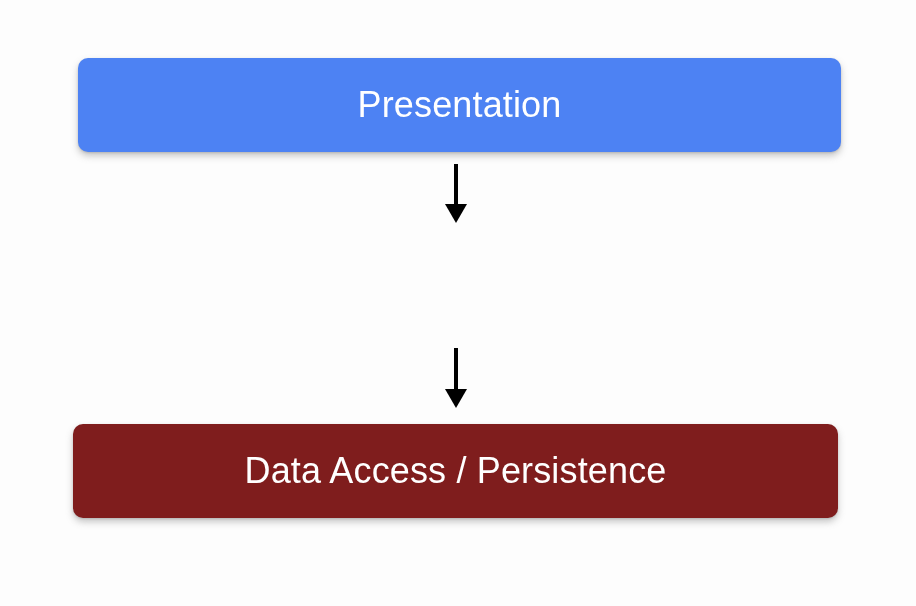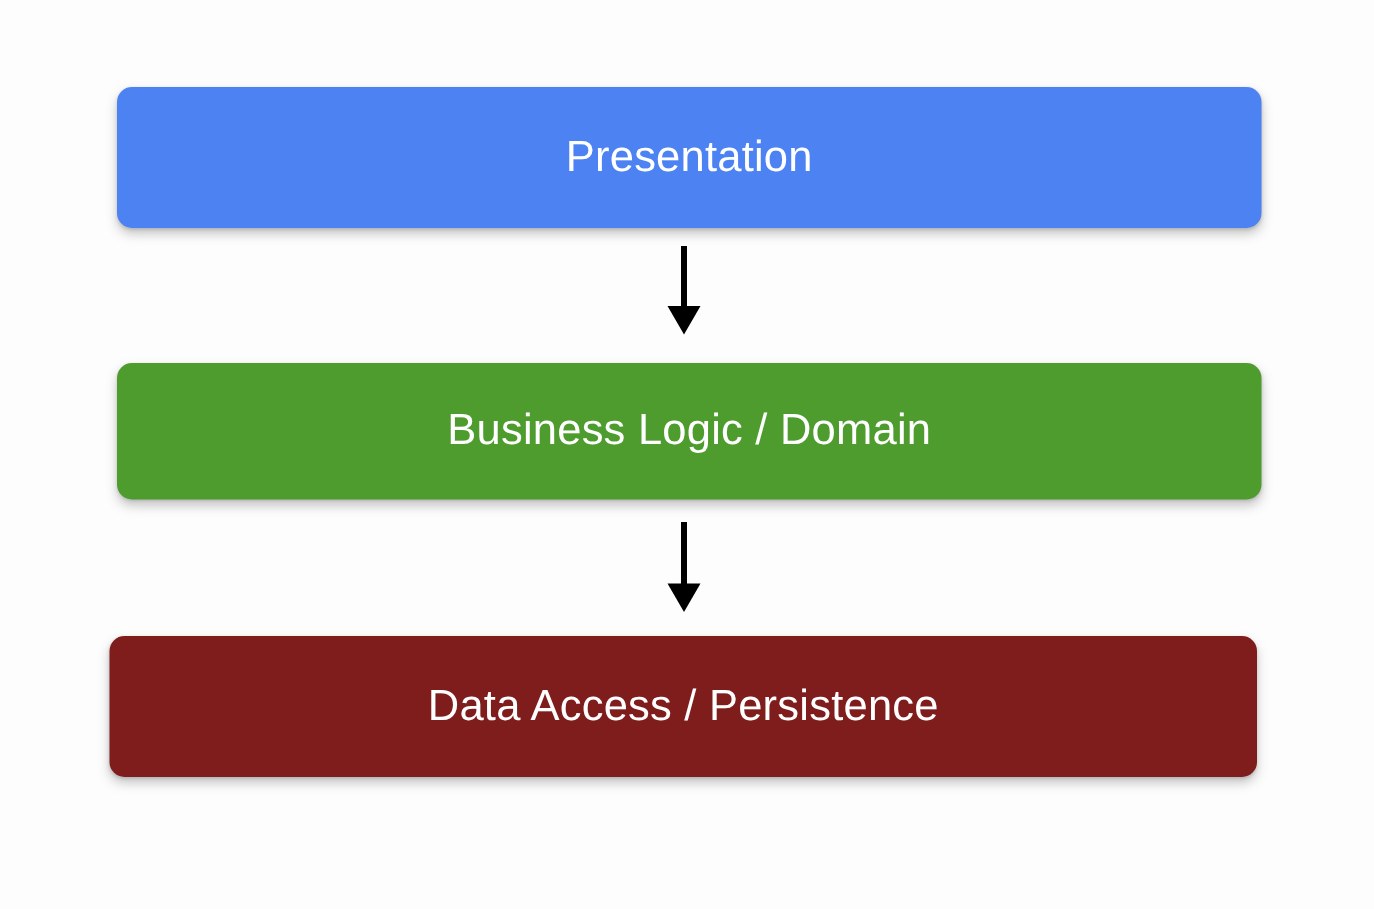--- a/index.html
+++ b/index.html
@@ -30,21 +30,21 @@
     justify-content: center;
     border-radius: 10px;
     box-shadow: 0 4px 7px rgba(110, 110, 110, 0.38),
                 0 1px 2px rgba(120, 120, 120, 0.25);
     box-sizing: border-box;
   }
 
   .layer-label {
     color: #ffffff;
     font-family: "Liberation Sans", sans-serif;
-    font-size: 29px;
+    font-size: 36px;
     font-weight: 400;
     letter-spacing: 0.15px;
     line-height: 1;
     white-space: nowrap;
     text-align: center;
     user-select: none;
   }
 
   
   #box-presentation {
@@ -96,23 +96,20 @@
     <span class="layer-label" style="color: rgb(255, 255, 255);">Presentation</span>
   </div>
 
   <div class="arrow-connector" id="arrow-presentation-to-business">
     <svg viewBox="0 0 42 62" preserveAspectRatio="none">
       <line x1="21" y1="2" x2="21" y2="44" stroke="#000000" stroke-width="4"></line>
       <polygon points="10,42 32,42 21,61" fill="#000000"></polygon>
     </svg>
   </div>
 
-  <div class="layer-box" id="box-business-logic" style="background: rgb(77, 156, 45);">
-    <span class="layer-label" style="color: rgb(255, 255, 255);">Business Logic / Domain</span>
-  </div>
 
   <div class="arrow-connector" id="arrow-business-to-data">
     <svg viewBox="0 0 42 64" preserveAspectRatio="none">
       <line x1="21" y1="3" x2="21" y2="46" stroke="#000000" stroke-width="4"></line>
       <polygon points="10,44 32,44 21,63" fill="#000000"></polygon>
     </svg>
   </div>
 
   <div class="layer-box" id="box-data-access" style="background: #7f1d1d;">
     <span class="layer-label" style="color: rgb(255, 255, 255);">Data Access / Persistence</span>

